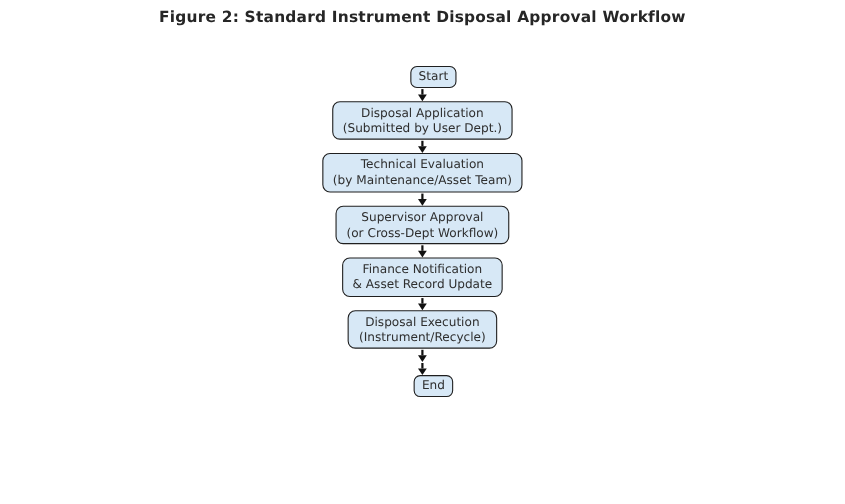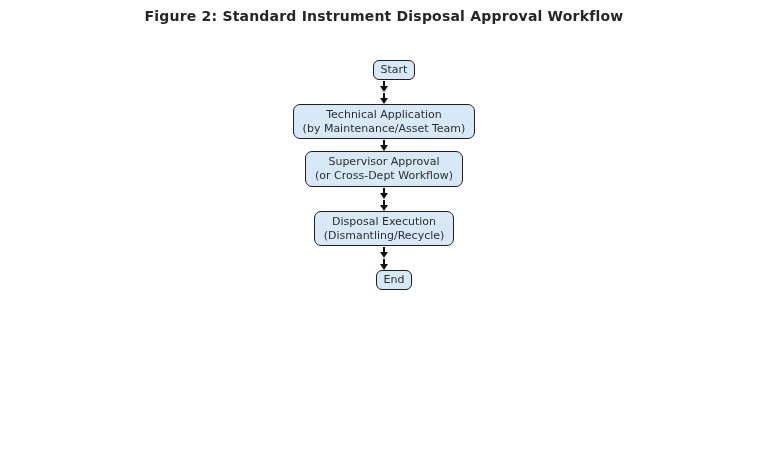--- a/index.html
+++ b/index.html
@@ -79,50 +79,54 @@
 
   <div class="flow">
 
     <div class="node terminal">Start</div>
 
     <div class="arrow">
       <div class="stem"></div>
       <div class="head"></div>
     </div>
 
+    <div class="node">Disposal Application
+(Submitted by User Dept.)</div>
 
     <div class="arrow">
       <div class="stem"></div>
       <div class="head"></div>
     </div>
 
-    <div class="node">Technical Application
+    <div class="node">Technical Evaluation
 (by Maintenance/Asset Team)</div>
 
     <div class="arrow">
       <div class="stem"></div>
       <div class="head"></div>
     </div>
 
     <div class="node">Supervisor Approval
 (or Cross-Dept Workflow)</div>
 
     <div class="arrow">
       <div class="stem"></div>
       <div class="head"></div>
     </div>
 
+    <div class="node">Finance Notification
+&amp; Asset Record Update</div>
 
     <div class="arrow">
       <div class="stem"></div>
       <div class="head"></div>
     </div>
 
     <div class="node">Disposal Execution
-(Dismantling/Recycle)</div>
+(Instrument/Recycle)</div>
 
     <div class="arrow">
       <div class="stem"></div>
       <div class="head"></div>
     </div>
 
 
     <div class="arrow">
       <div class="stem"></div>
       <div class="head"></div>

